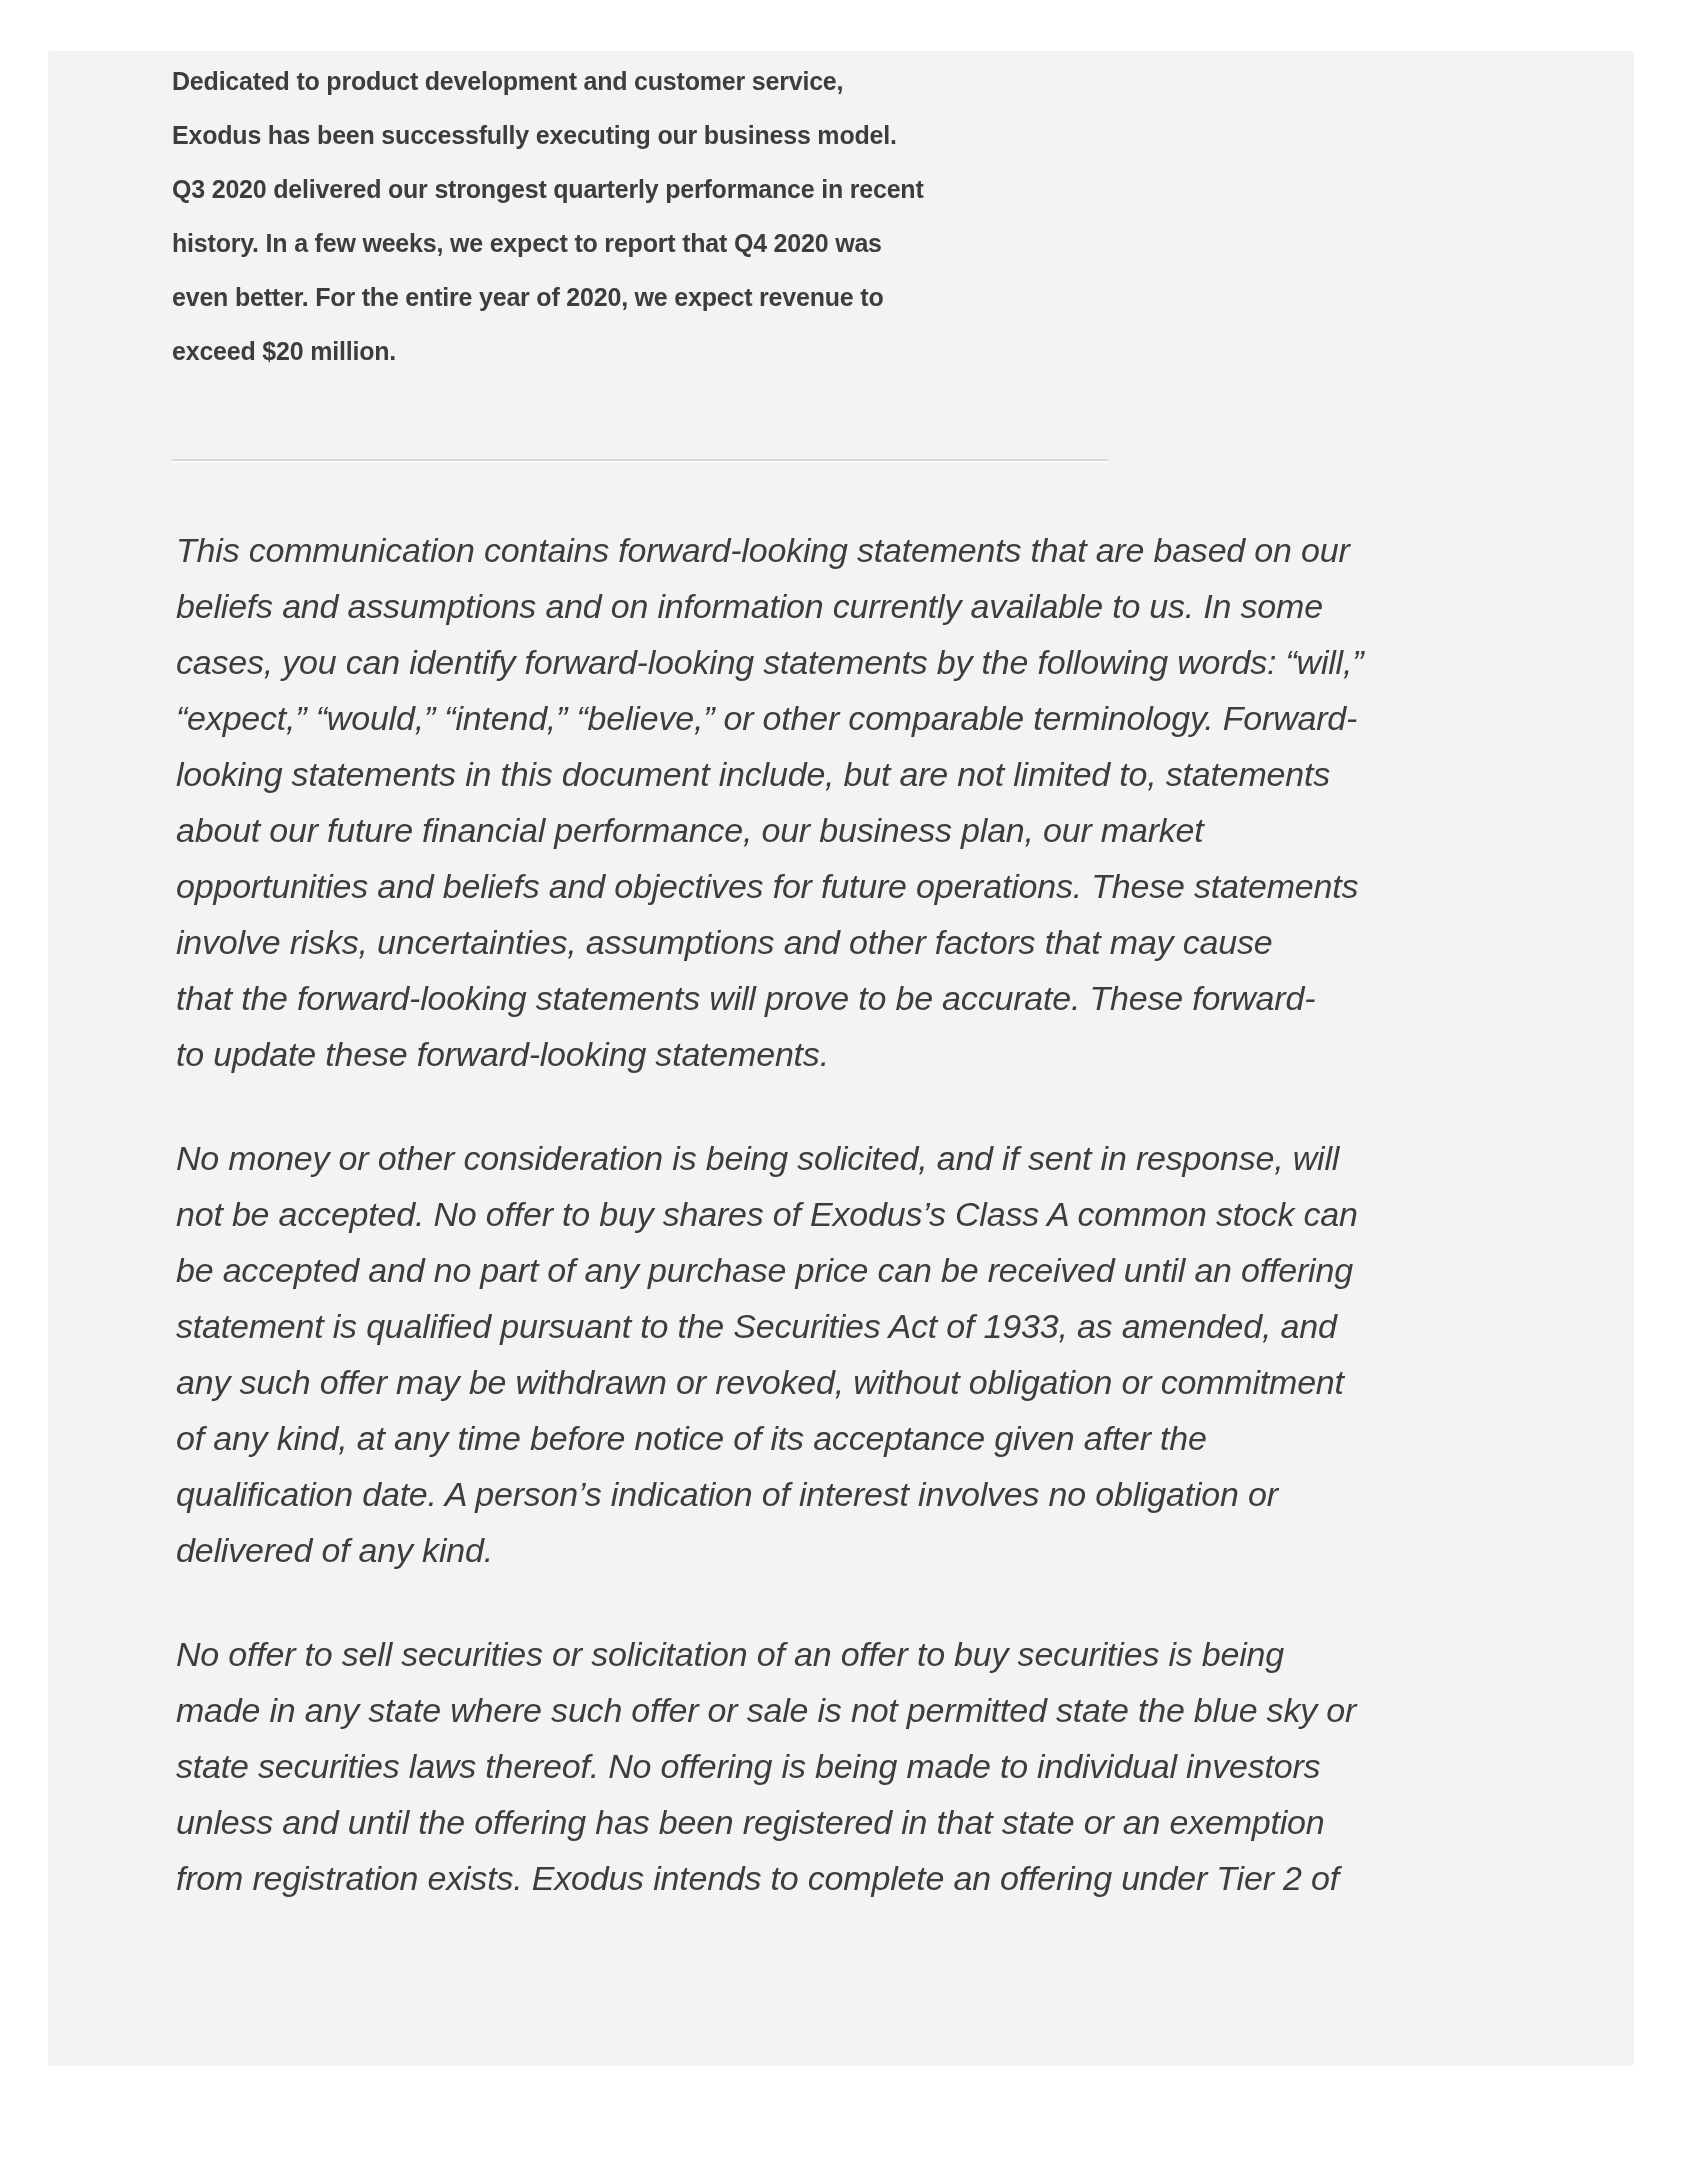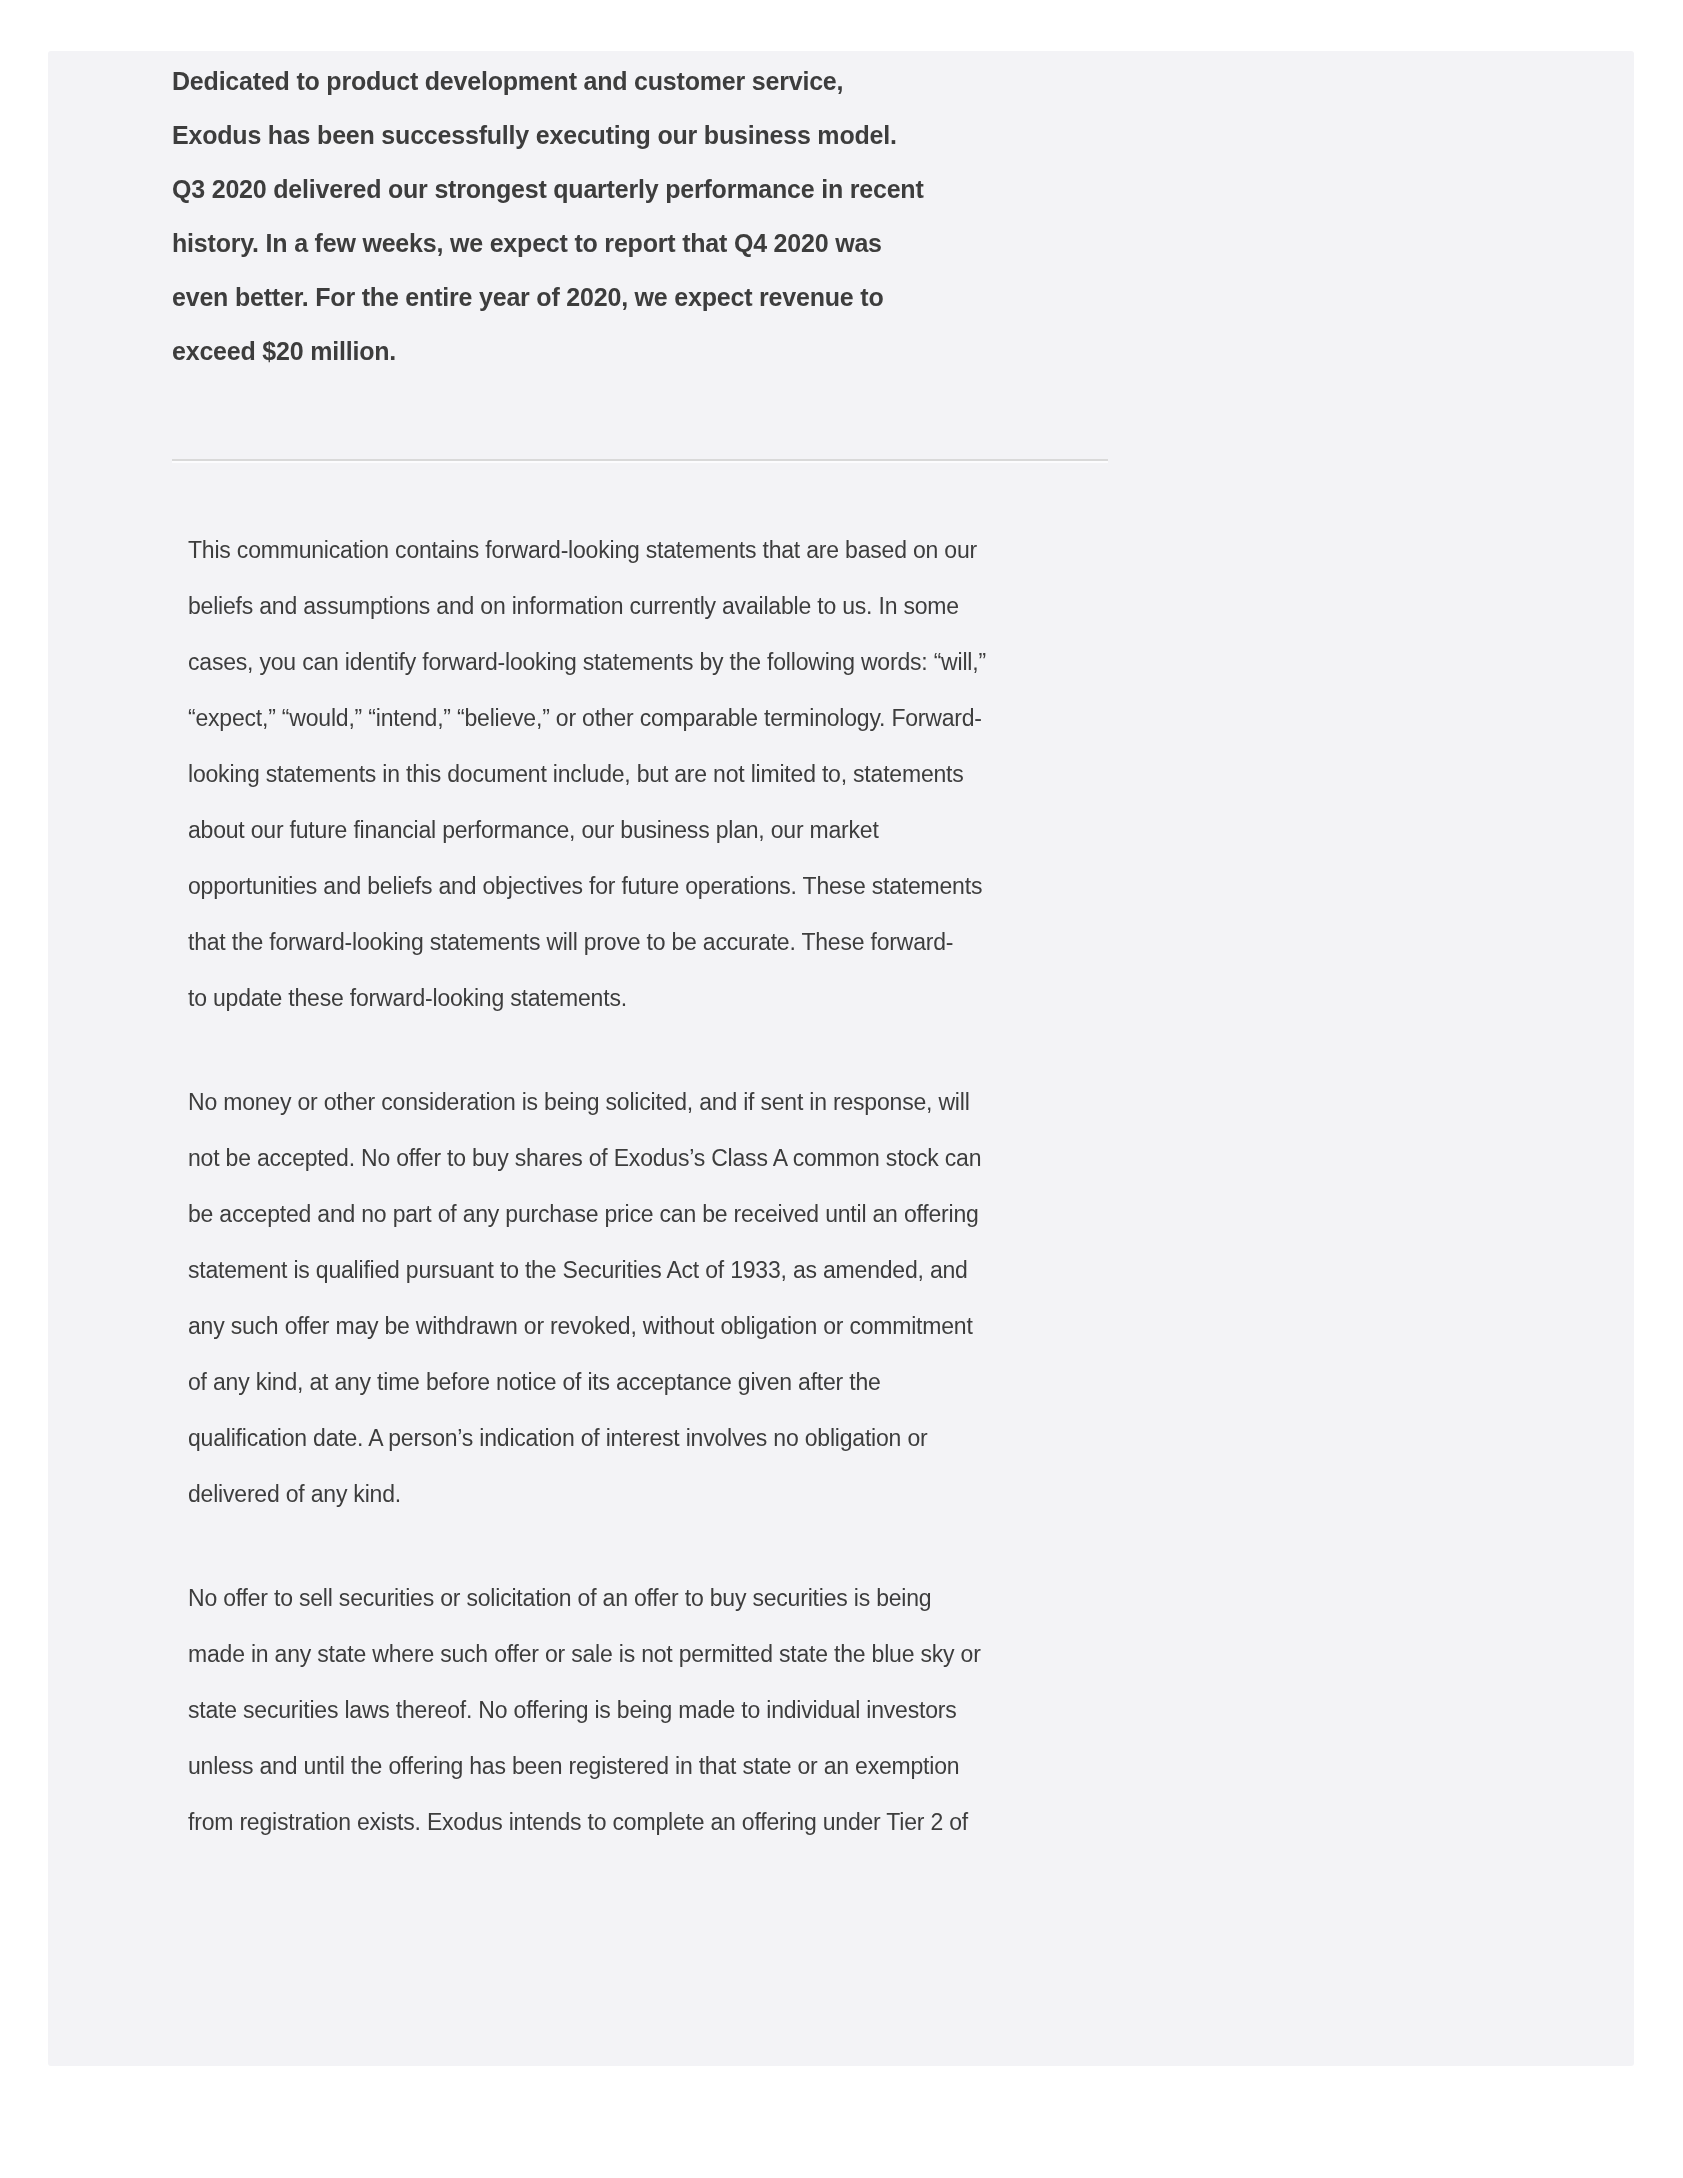--- a/index.html
+++ b/index.html
@@ -39,22 +39,23 @@
   }
   .divider {
     border: 0;
     height: 0;
     width: 936px;
     margin: 81px 0 59px 0;
     border-top: 2px solid var(--divider-color, #d9d9d9);
     border-bottom: 2px solid #fcfcfe;
   }
   .legal {
-    margin: 0 0 48px 16px;
-    font-size: 23px;
+    margin: 0 0 48px 4px;
+    font-style: italic;
+    font-size: 34px;
     line-height: 56px;
     letter-spacing: -0.2px;
   }
   .legal.last { margin-bottom: 0; }
 </style>
 </head>
 <body>
 
 <div class="email-card">
   <div class="content">
@@ -71,20 +72,21 @@
     <hr class="divider">
 
     <p class="legal">
       <span class="line">This communication contains forward-looking statements that are based on our</span>
       <span class="line">beliefs and assumptions and on information currently available to us. In some</span>
       <span class="line">cases, you can identify forward-looking statements by the following words: “will,”</span>
       <span class="line">“expect,” “would,” “intend,” “believe,” or other comparable terminology. Forward-</span>
       <span class="line">looking statements in this document include, but are not limited to, statements</span>
       <span class="line">about our future financial performance, our business plan, our market</span>
       <span class="line">opportunities and beliefs and objectives for future operations. These statements</span>
+      <span class="line">involve risks, uncertainties, assumptions and other factors that may cause</span>
       <span class="line">that the forward-looking statements will prove to be accurate. These forward-</span>
       <span class="line">to update these forward-looking statements.</span>
     </p>
 
     <p class="legal">
       <span class="line">No money or other consideration is being solicited, and if sent in response, will</span>
       <span class="line">not be accepted. No offer to buy shares of Exodus’s Class A common stock can</span>
       <span class="line">be accepted and no part of any purchase price can be received until an offering</span>
       <span class="line">statement is qualified pursuant to the Securities Act of 1933, as amended, and</span>
       <span class="line">any such offer may be withdrawn or revoked, without obligation or commitment</span>

